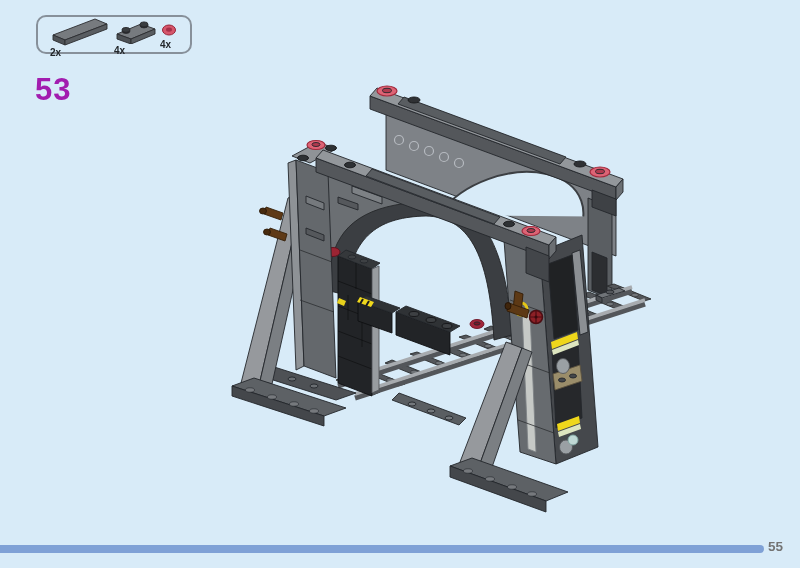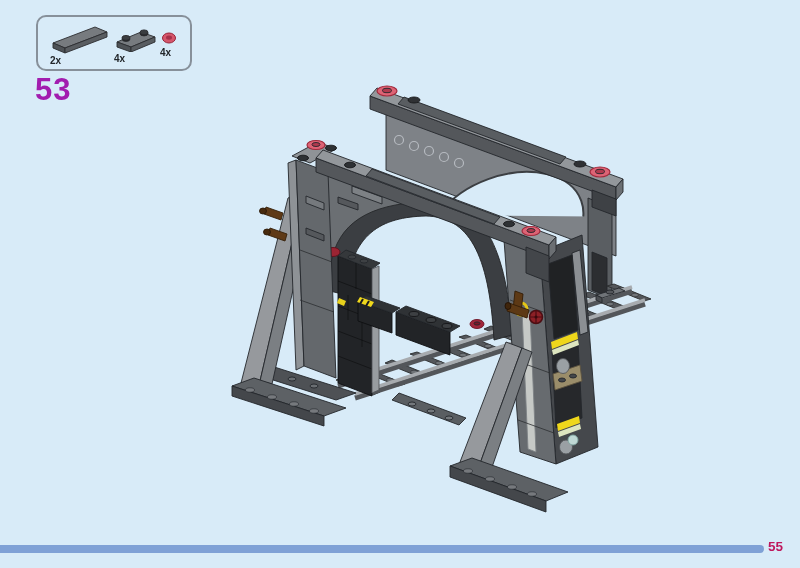--- a/index.html
+++ b/index.html
@@ -1,39 +1,39 @@
 <!DOCTYPE html>
 <html><head>
 <meta charset="utf-8">
 <style>
   html,body{margin:0;padding:0;}
   .page{
     position:relative;width:800px;height:568px;background:#d8ebf8;
     font-family:"Liberation Sans",sans-serif;overflow:hidden;
   }
   .parts-box{
-    position:absolute;left:36px;top:15px;width:156px;height:56px;
+    position:absolute;left:36px;top:15px;width:156px;height:39px;
     border:2px solid #87909a;border-radius:10px;box-sizing:border-box;
     display:flex;align-items:center;justify-content:space-between;
     padding:4px 14px 2px 12px;
   }
   .part{display:flex;flex-direction:column;align-items:flex-start;}
   .part-label{font-size:10px;font-weight:bold;color:#22262a;margin-top:1px;}
   .step-number{
     position:absolute;left:35px;top:72px;font-size:31px;font-weight:bold;
     color:#a21caf;letter-spacing:1px;
   }
   .model-svg{position:absolute;left:0;top:0;}
   .progress-bar{
     position:absolute;left:0;top:545px;width:764px;height:8px;
     background:#7fa1d6;border-radius:0 4px 4px 0;
   }
   .page-number{
     position:absolute;left:768px;top:539px;font-size:13.5px;font-weight:bold;
-    color:#be185d;
+    color:#737373;
   }
 </style>
 </head>
 <body>
 
 <div class="page">
 
   <div class="parts-box">
     <div class="part">
       <svg width="64" height="32" viewBox="0 0 64 32">

